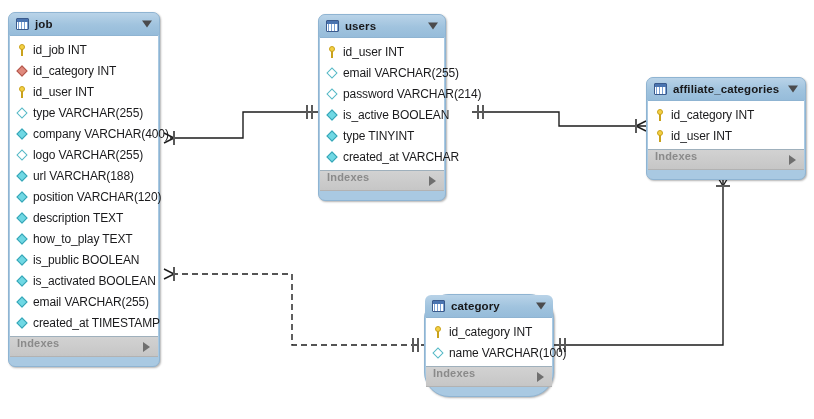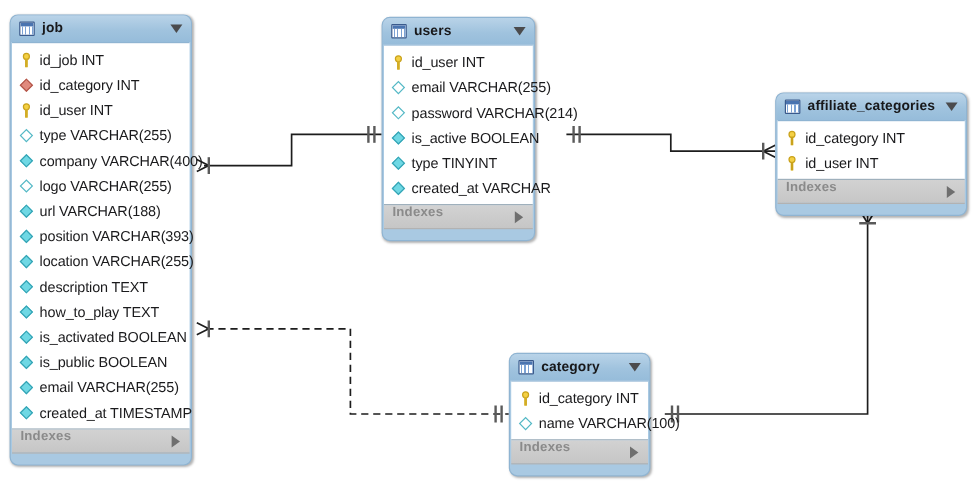--- a/index.html
+++ b/index.html
@@ -290,41 +290,37 @@
       <div class="field">
           <span class="f-icon diamond"></span>
           <span class="f-text">logo VARCHAR(255)</span>
         </div>
       <div class="field">
           <span class="f-icon diamond diamond-filled"></span>
           <span class="f-text">url VARCHAR(188)</span>
         </div>
       <div class="field">
           <span class="f-icon diamond diamond-filled"></span>
-          <span class="f-text">position VARCHAR(393)</span>
-        </div>
-      <div class="field">
-          <span class="f-icon diamond diamond-filled"></span>
-          <span class="f-text">location VARCHAR(255)</span>
+          <span class="f-text">position VARCHAR(120)</span>
         </div>
       <div class="field">
           <span class="f-icon diamond diamond-filled"></span>
           <span class="f-text">description TEXT</span>
         </div>
       <div class="field">
           <span class="f-icon diamond diamond-filled"></span>
           <span class="f-text">how_to_play TEXT</span>
         </div>
       <div class="field">
           <span class="f-icon diamond diamond-filled"></span>
+          <span class="f-text">is_public BOOLEAN</span>
+        </div>
+      <div class="field">
+          <span class="f-icon diamond diamond-filled"></span>
           <span class="f-text">is_activated BOOLEAN</span>
-        </div>
-      <div class="field">
-          <span class="f-icon diamond diamond-filled"></span>
-          <span class="f-text">is_public BOOLEAN</span>
         </div>
       <div class="field">
           <span class="f-icon diamond diamond-filled"></span>
           <span class="f-text">email VARCHAR(255)</span>
         </div>
       <div class="field">
           <span class="f-icon diamond diamond-filled"></span>
           <span class="f-text">created_at TIMESTAMP</span>
         </div>
     </div>
@@ -387,21 +383,21 @@
           <span class="f-icon key"></span>
           <span class="f-text">id_user INT</span>
         </div>
     </div>
     <div class="ent-indexes">
       <span class="ix-label">Indexes</span>
       <span class="expand-caret"></span>
     </div>
   </div>
 
-  <div class="entity" id="ent-category" style="left:424px; top:294px; width:118px;">
+  <div class="entity" id="ent-category" style="left:424px; top:294px; width:130px;border-radius:25px;">
     <div class="ent-header">
       <span class="tbl-icon"></span>
       <span class="ent-title">category</span>
       <span class="collapse-caret"></span>
     </div>
     <div class="ent-fields">
       <div class="field">
           <span class="f-icon key"></span>
           <span class="f-text">id_category INT</span>
         </div>

